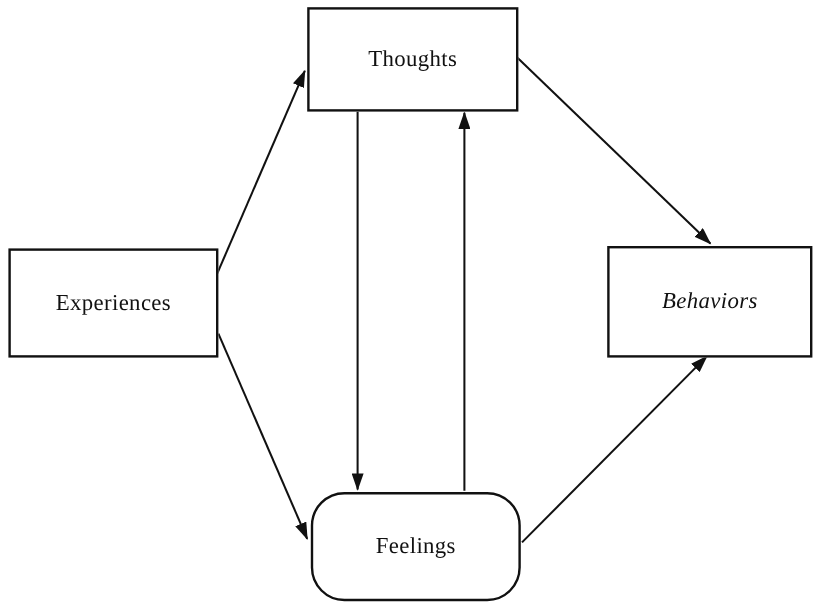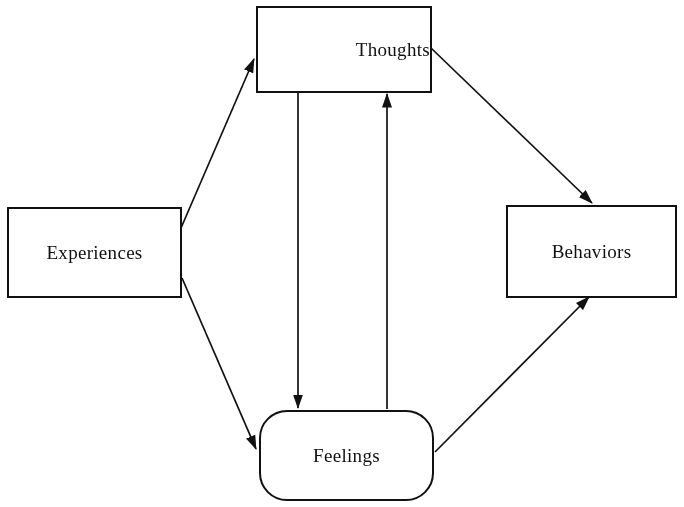--- a/index.html
+++ b/index.html
@@ -28,22 +28,22 @@
     border: 2px solid #111111;
     background: #ffffff;
     display: flex;
     align-items: center;
     justify-content: center;
     color: #111111;
     font-size: 19px;
     letter-spacing: 0.3px;
   }
   .node-experiences { left: 7px;   top: 207px; width: 175px; height: 91px; }
-  .node-thoughts    { left: 256px; top: 6px;   width: 176px; height: 87px; justify-content: flex-end; }
-  .node-behaviors   { left: 506px; top: 205px; width: 171px; height: 93px; }
+  .node-thoughts    { left: 256px; top: 6px;   width: 176px; height: 87px; }
+  .node-behaviors   { left: 506px; top: 205px; width: 171px; height: 93px; font-style: italic; }
   .node-feelings    { left: 259px; top: 410px; width: 175px; height: 91px; border-radius: 28px; }
   .edge {
     stroke: #111111;
     stroke-width: 1.7;
   }
 </style>
 </head>
 <body>
 
 <div class="canvas">

